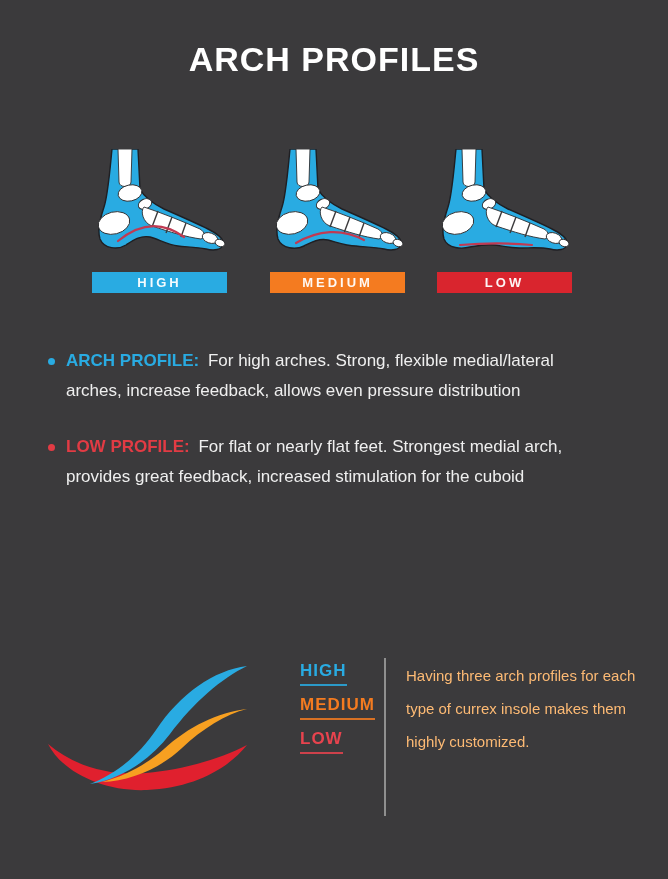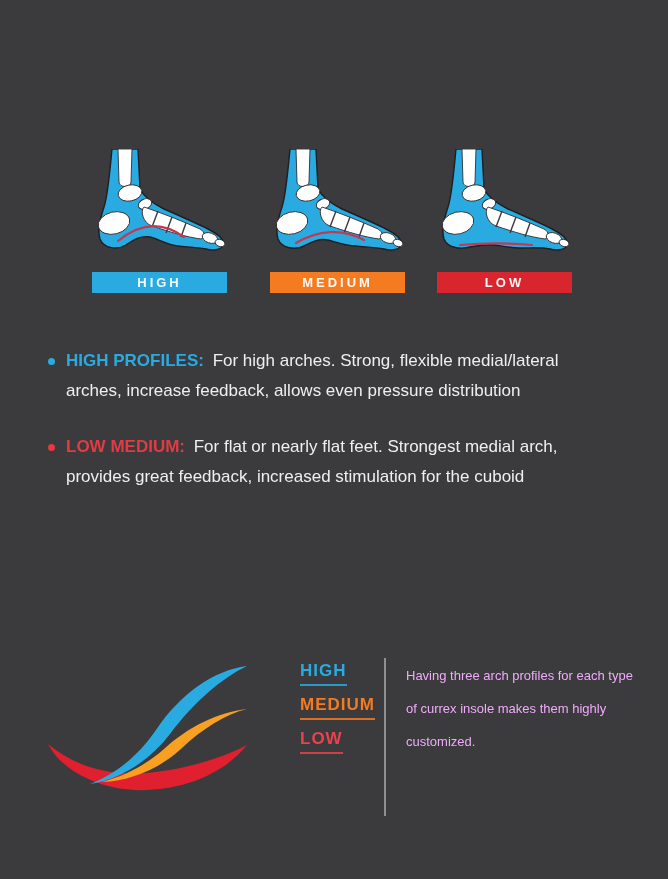--- a/index.html
+++ b/index.html
@@ -50,28 +50,29 @@
   .legend-label{
     left:300px;font-size:17px;font-weight:bold;letter-spacing:1px;
     padding-bottom:3px;border-bottom:2px solid;display:inline-block;
   }
   #legend-high{top:661px;color:#29ABE2;border-color:rgba(41,171,226,0.85);}
   #legend-medium{top:695px;color:#F47B20;border-color:rgba(244,123,32,0.85);}
   #legend-low{top:729px;color:#E8434E;border-color:rgba(232,67,78,0.85);}
   #divider{left:384px;top:658px;width:2px;height:158px;background:#8F8F8F;}
   #note{
     left:406px;top:659px;width:240px;
-    color:#f0abfc;font-size:13px;line-height:33px;
+    color:#fdba74;font-size:15px;line-height:33px;
   }
 </style>
 </head>
 <body>
 
 <div id="canvas">
 
+  <div id="title" class="abs">ARCH PROFILES</div>
 
   <svg id="foot-high" class="abs foot" viewBox="0 0 140 105" aria-hidden="true">
     <path d="M24,0 L50,0 L52,40 C56,48 64,54 76,60 C92,67 108,74 120,80 C130,85 136,90 135,95
              C134,101 126,102 118,100 C108,98 98,98 90,97 C80,96 70,90 62,88 C52,86 44,92 38,96
              C30,101 16,100 12,90 C9,81 12,70 16,58 C20,46 22,20 24,0 Z" fill="#29ABE2" stroke="#1F1F23" stroke-width="1.4"></path>
     <g fill="#FFFFFF" stroke="#2E2E30" stroke-width="0.9">
       <path d="M30,0 L44,0 L43,33 C43,39 31,39 31,33 Z"></path>
       <ellipse cx="42" cy="44" rx="12" ry="8" transform="rotate(-12 42 44)"></ellipse>
       <ellipse cx="57" cy="55" rx="7" ry="5" transform="rotate(-25 57 55)"></ellipse>
       <ellipse cx="26" cy="74" rx="16" ry="11" transform="rotate(-14 26 74)"></ellipse>
@@ -135,26 +136,26 @@
   <div id="bar-medium" class="abs bar">
     <span>MEDIUM</span>
   </div>
   <div id="bar-low" class="abs bar">
     <span>LOW</span>
   </div>
 
   <div id="bullets" class="abs">
     <div class="bullet high">
       <span class="dot"></span>
-      <span class="head">HIGH PROFILES:</span>
+      <span class="head">ARCH PROFILE:</span>
       <span>For high arches. Strong, flexible medial/lateral arches, increase feedback, allows even pressure distribution</span>
     </div>
     <div class="bullet low">
       <span class="dot"></span>
-      <span class="head">LOW MEDIUM:</span>
+      <span class="head">LOW PROFILE:</span>
       <span>For flat or nearly flat feet. Strongest medial arch, provides great feedback, increased stimulation for the cuboid</span>
     </div>
   </div>
 
   <svg id="swoosh" class="abs" viewBox="0 0 210 155" aria-hidden="true">
     <path d="M205,93 C178,107 140,118 104,121 C66,124 32,114 6,92 C20,120 62,140 105,138 C150,136 185,118 205,93 Z" fill="#E0202E"></path>
     <path d="M205,57 C176,60 146,75 122,97 C106,111 84,124 60,130 C90,129 120,115 140,96 C160,77 184,62 205,57 Z" fill="#F7A021"></path>
     <path d="M205,14 C172,18 138,42 114,78 C97,103 74,122 48,132 C80,127 108,108 128,82 C152,50 180,26 205,14 Z" fill="#29ABE2"></path>
   </svg>
 

